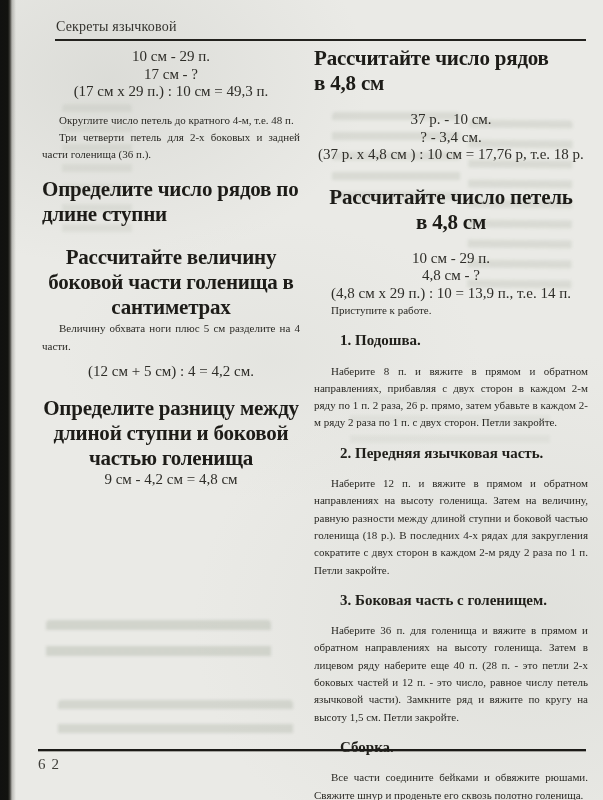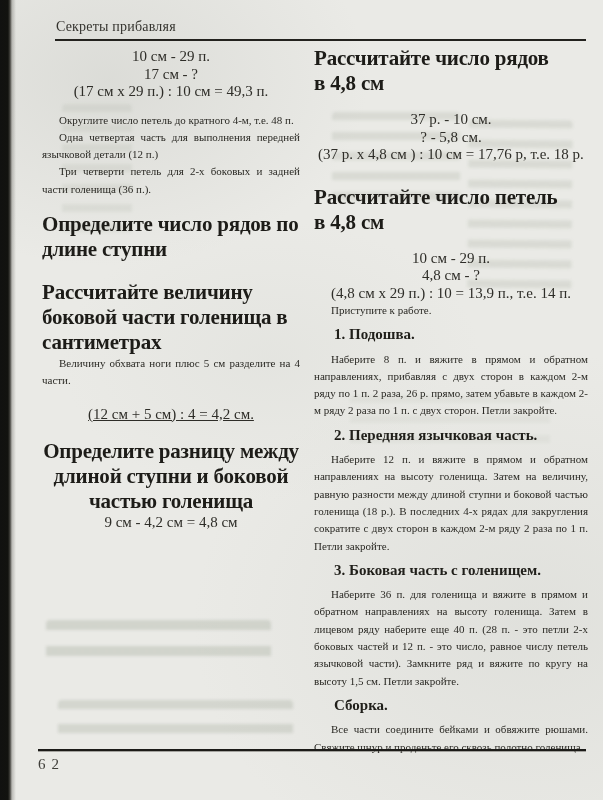--- a/index.html
+++ b/index.html
@@ -59,65 +59,64 @@
   h2 {
     margin:0; font-size:21px; line-height:25px; font-weight:bold;
     color:#1d1c18; white-space:pre-line; letter-spacing:-0.2px;
   }
   .formula { text-align:center; font-size:15px; line-height:17.5px; color:#2e2d28; }
   p.body {
     margin:0; font-size:11px; line-height:17.3px; text-align:justify;
     text-indent:17px; color:#2a2924; hyphens:auto;
   }
   p.step-label {
-    margin:7px; font-size:15px; line-height:17.3px; font-weight:bold;
+    margin:13px; font-size:15px; line-height:17.3px; font-weight:bold;
     text-indent:13px; color:#201f1a;
   }
 
   
   .fm-gauge { margin:2px 0 11px; }
   .h-rows   { margin-top:14px; }
   .fm-rows  { margin-top:16px; }
-  .h-side   { margin-top:18px; }
+  .h-side   { margin-top:18px;text-align:center; }
   .p-side   { margin-top:26px; }
-  .fm-side  { margin-top:16px;text-decoration:underline; }
+  .fm-side  { margin-top:8px; }
   .h-diff   { margin-top:16px;text-align:center; }
   .fm-diff  { }
 
   
   .fm-r48 { margin-top:15px; }
-  .h-s48  { margin-top:21px; }
+  .h-s48  { margin-top:21px;text-align:center; }
   .fm-s48 { margin-top:15px; }
 </style>
 </head>
 <body>
 
 <div class="page">
 
   <div class="edge-strip"></div>
   <div class="ghost g1"></div>
   <div class="ghost g2"></div>
   <div class="ghost g3"></div>
   <div class="ghost g4"></div>
   <div class="ghost g5"></div>
   <div class="ghost g6"></div>
 
-  <div class="running-head">Секреты прибавляя</div>
+  <div class="running-head">Секреты язычковой</div>
   <div class="head-rule"></div>
 
   <div class="col col-left">
 
     <div class="formula fm-gauge">
       <div>10 см - 29 п.</div>
       <div>17 см - ?</div>
       <div>(17 см х 29 п.) : 10 см = 49,3 п.</div>
     </div>
 
     <p class="body">Округлите число петель до кратного 4-м, т.е. 48 п.</p>
-    <p class="body">Одна четвертая часть для выполнения передней язычковой детали (12 п.)</p>
     <p class="body">Три четверти петель для 2-х боковых и задней части голенища (36 п.).</p>
 
     <h2 class="h-rows">Определите число рядов по
 длине ступни</h2>
 
 
     <h2 class="h-side">Рассчитайте величину
 боковой части голенища в
 сантиметрах</h2>
 
@@ -133,21 +132,21 @@
 
   </div>
 
   <div class="col col-right">
 
     <h2 class="h-r48">Рассчитайте число рядов
 в 4,8 см</h2>
 
     <div class="formula fm-r48">
       <div>37 р. - 10 см.</div>
-      <div>? - 5,8 см.</div>
+      <div>? - 3,4 см.</div>
       <div>(37 р. х 4,8 см ) : 10 см = 17,76 р, т.е. 18 р.</div>
     </div>
 
     <h2 class="h-s48">Рассчитайте число петель
 в 4,8 см</h2>
 
     <div class="formula fm-s48">
       <div>10 см - 29 п.</div>
       <div>4,8 см - ?</div>
       <div>(4,8 см х 29 п.) : 10 = 13,9 п., т.е. 14 п.</div>

